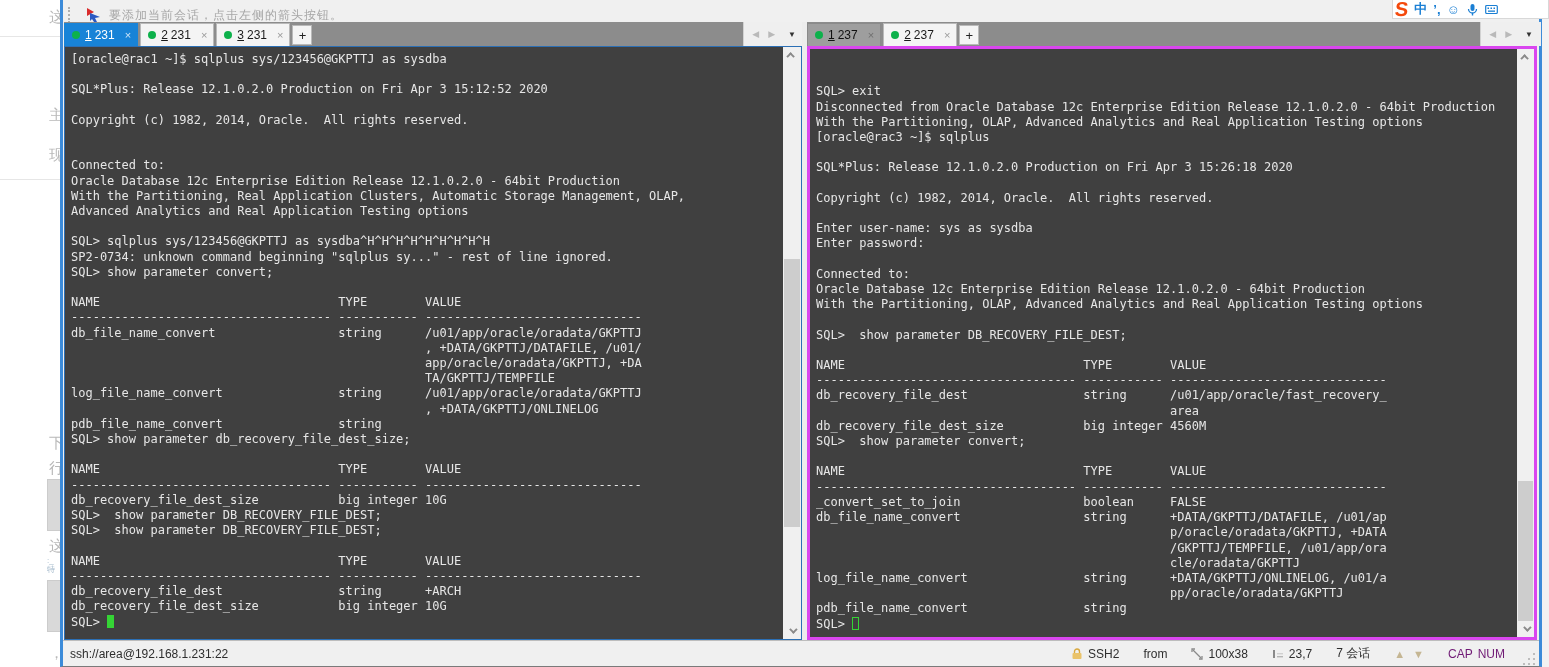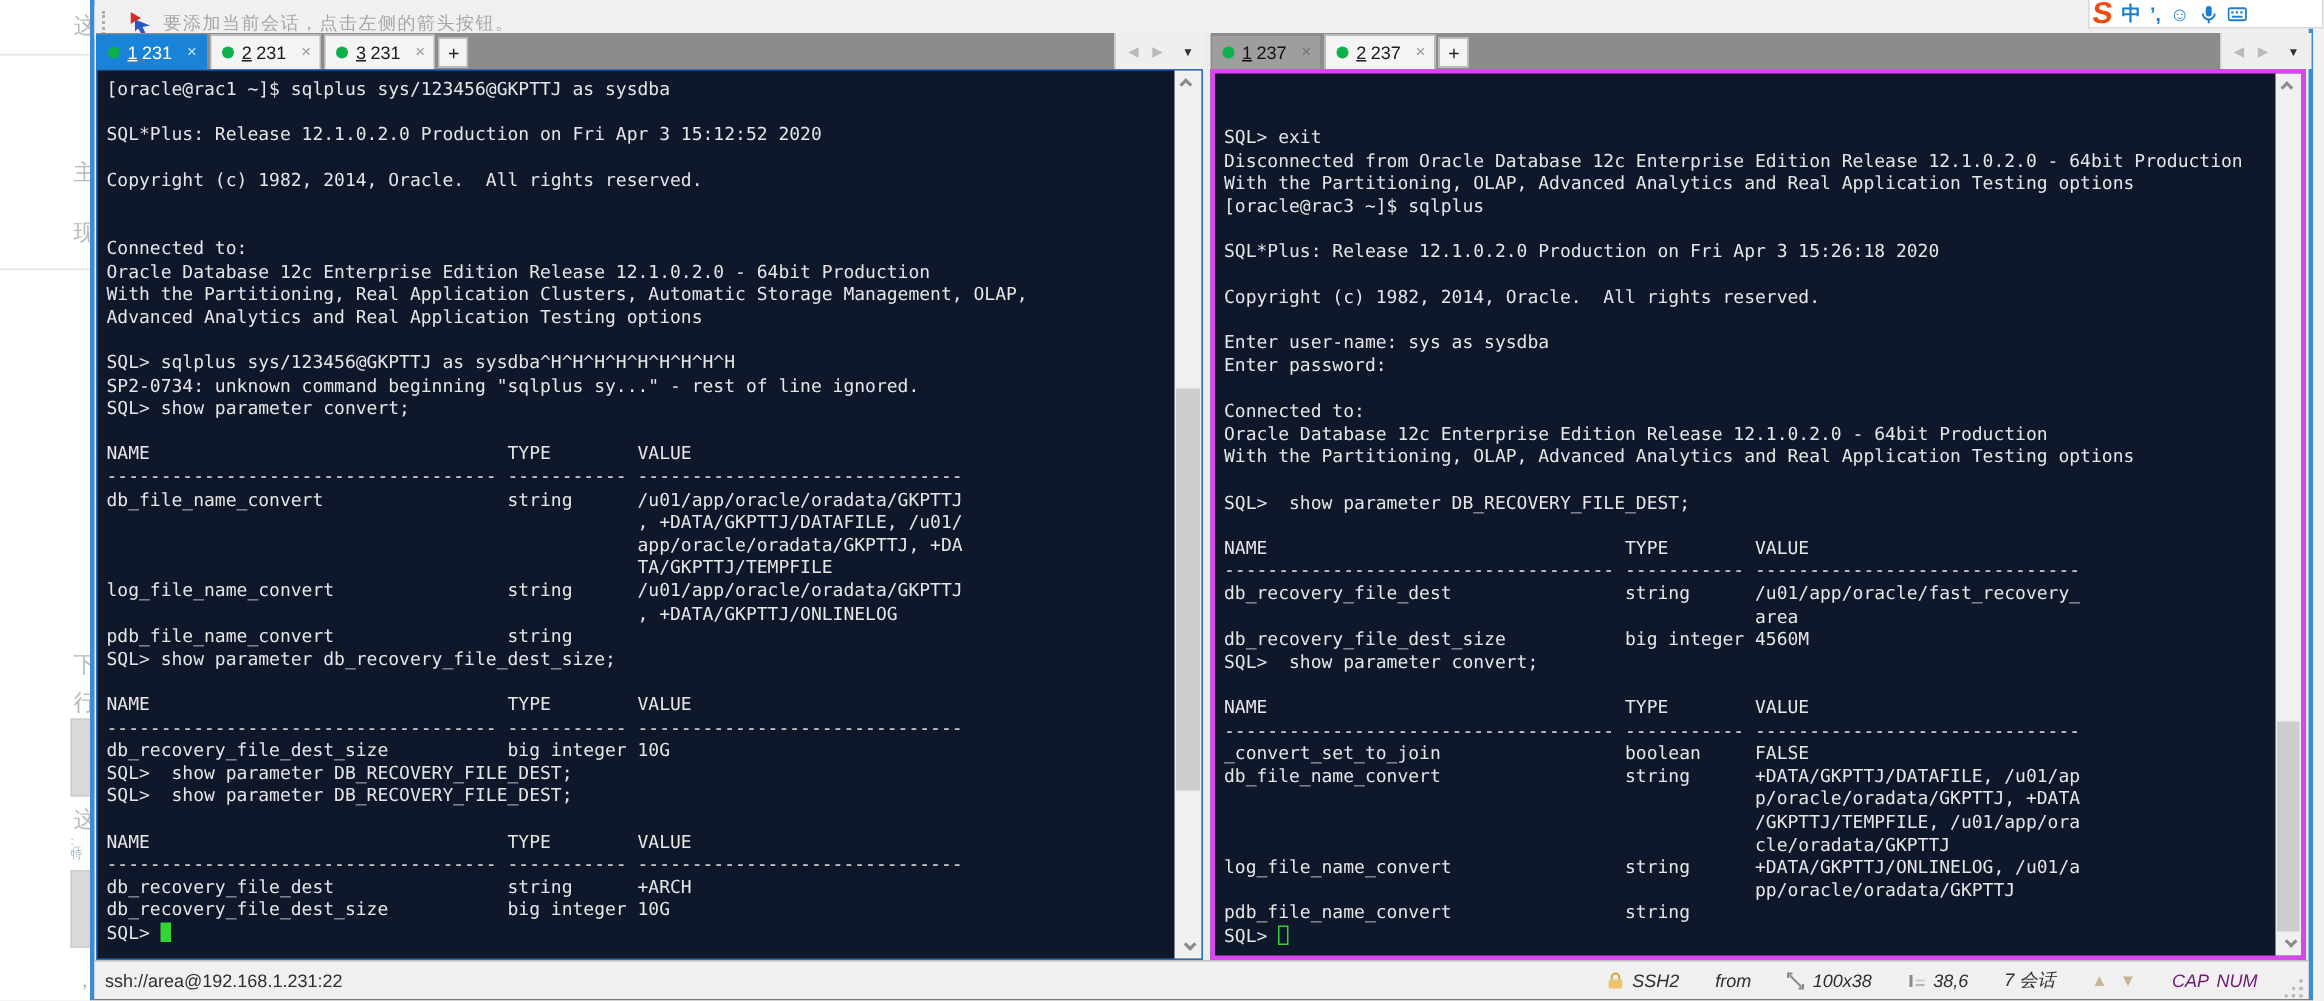--- a/index.html
+++ b/index.html
@@ -55,21 +55,21 @@
   .tab.active-unfocused .close { color:#6f6f6f; }
   .newtab { width:20px; height:20px; margin-bottom:1px; background:#f4f4f4;
             border:1px solid #b9b9b9; display:flex; align-items:center; justify-content:center;
             font-size:13px; color:#222; }
   .tabnav { margin-left:auto; height:24px; background:#efefef; border-left:1px solid #d2d2d2;
             display:flex; align-items:center; padding:0 8px; gap:9px; }
   .navarrow { color:#b9b9b9; font-size:9px; }
   .navdrop  { color:#333333; font-size:8px; margin-left:4px; }
 
   
-  .pane { position:absolute; top:46px; height:594px; background:#0f172a; }
+  .pane { position:absolute; top:46px; height:594px; background:#404040; }
   .pane.leftpane  { left:1px;   width:738px; border:1px solid #2b6fb5; }
   .pane.rightpane { left:744px; width:730px; border:3px solid #d946ef; }
   .term { position:absolute; left:0; top:0; bottom:0; overflow:hidden; }
   .leftpane  .term { right:18px; }
   .rightpane .term { right:17px; }
   .term pre { font-family:"DejaVu Sans Mono", monospace; font-size:12px; line-height:15.2px;
               color:#e6e6e6; padding:5px 0 0 6px; white-space:pre; }
   .cursor { display:inline-block; width:7px; height:13px; vertical-align:-2px; }
   .cursor.solid  { background:#35d435; }
   .cursor.hollow { border:1px solid #35d435; }
@@ -88,21 +88,21 @@
   .scroll-thumb { position:absolute; left:1px; right:1px; background:#cdcdcd; }
 
   .splitter { position:absolute; left:739px; top:22px; width:5px; height:618px; background:#ececec; }
 
   
   .statusbar { position:absolute; left:0; right:0; bottom:0; height:26px; background:#f0f0f0;
                border-top:1px solid #bdbdbd; display:flex; align-items:center;
                font-size:12px; color:#2e2e2e; }
   .sb-conn { margin-left:7px; }
   .sb-right { margin-left:auto; display:flex; align-items:center; gap:0; }
-  .sb-item { display:flex; align-items:center; padding:0 12px; gap:5px;font-style:italic; }
+  .sb-item { display:flex; align-items:center; padding:0 12px; gap:5px; }
   .sb-dim  { color:#701a75; }
   .sb-arrows { display:flex; gap:8px; padding:0 12px; color:#c5b693; font-size:11px; }
   .sb-grip { width:14px; height:14px; margin:8px 2px 0 6px;
              background:
                radial-gradient(circle at 11px 3px,  #bdbdbd 1.2px, transparent 1.4px),
                radial-gradient(circle at 11px 8px,  #bdbdbd 1.2px, transparent 1.4px),
                radial-gradient(circle at 6px  8px,  #bdbdbd 1.2px, transparent 1.4px),
                radial-gradient(circle at 11px 13px, #bdbdbd 1.2px, transparent 1.4px),
                radial-gradient(circle at 6px  13px, #bdbdbd 1.2px, transparent 1.4px),
                radial-gradient(circle at 1px  13px, #bdbdbd 1.2px, transparent 1.4px); }
@@ -310,21 +310,21 @@
           <path d="M2 2 L10 10" stroke="#8a8a8a" stroke-width="1.3"></path>
         </svg>
         <span>100x38</span>
       </div>
       <div class="sb-item">
         <svg class="sb-icon" viewBox="0 0 12 12">
           <rect x="1" y="2" width="2" height="8" fill="#8a8a8a"></rect>
           <rect x="5" y="8" width="6" height="1.4" fill="#b5b5b5"></rect>
           <rect x="5" y="5" width="6" height="1.4" fill="#d0d0d0"></rect>
         </svg>
-        <span>38,6</span>
+        <span>23,7</span>
       </div>
       <div class="sb-item">
         <span>7 会话</span>
       </div>
       <div class="sb-arrows">
         <span>▲</span>
         <span>▼</span>
       </div>
       <div class="sb-item sb-dim">
         <span>CAP</span>

